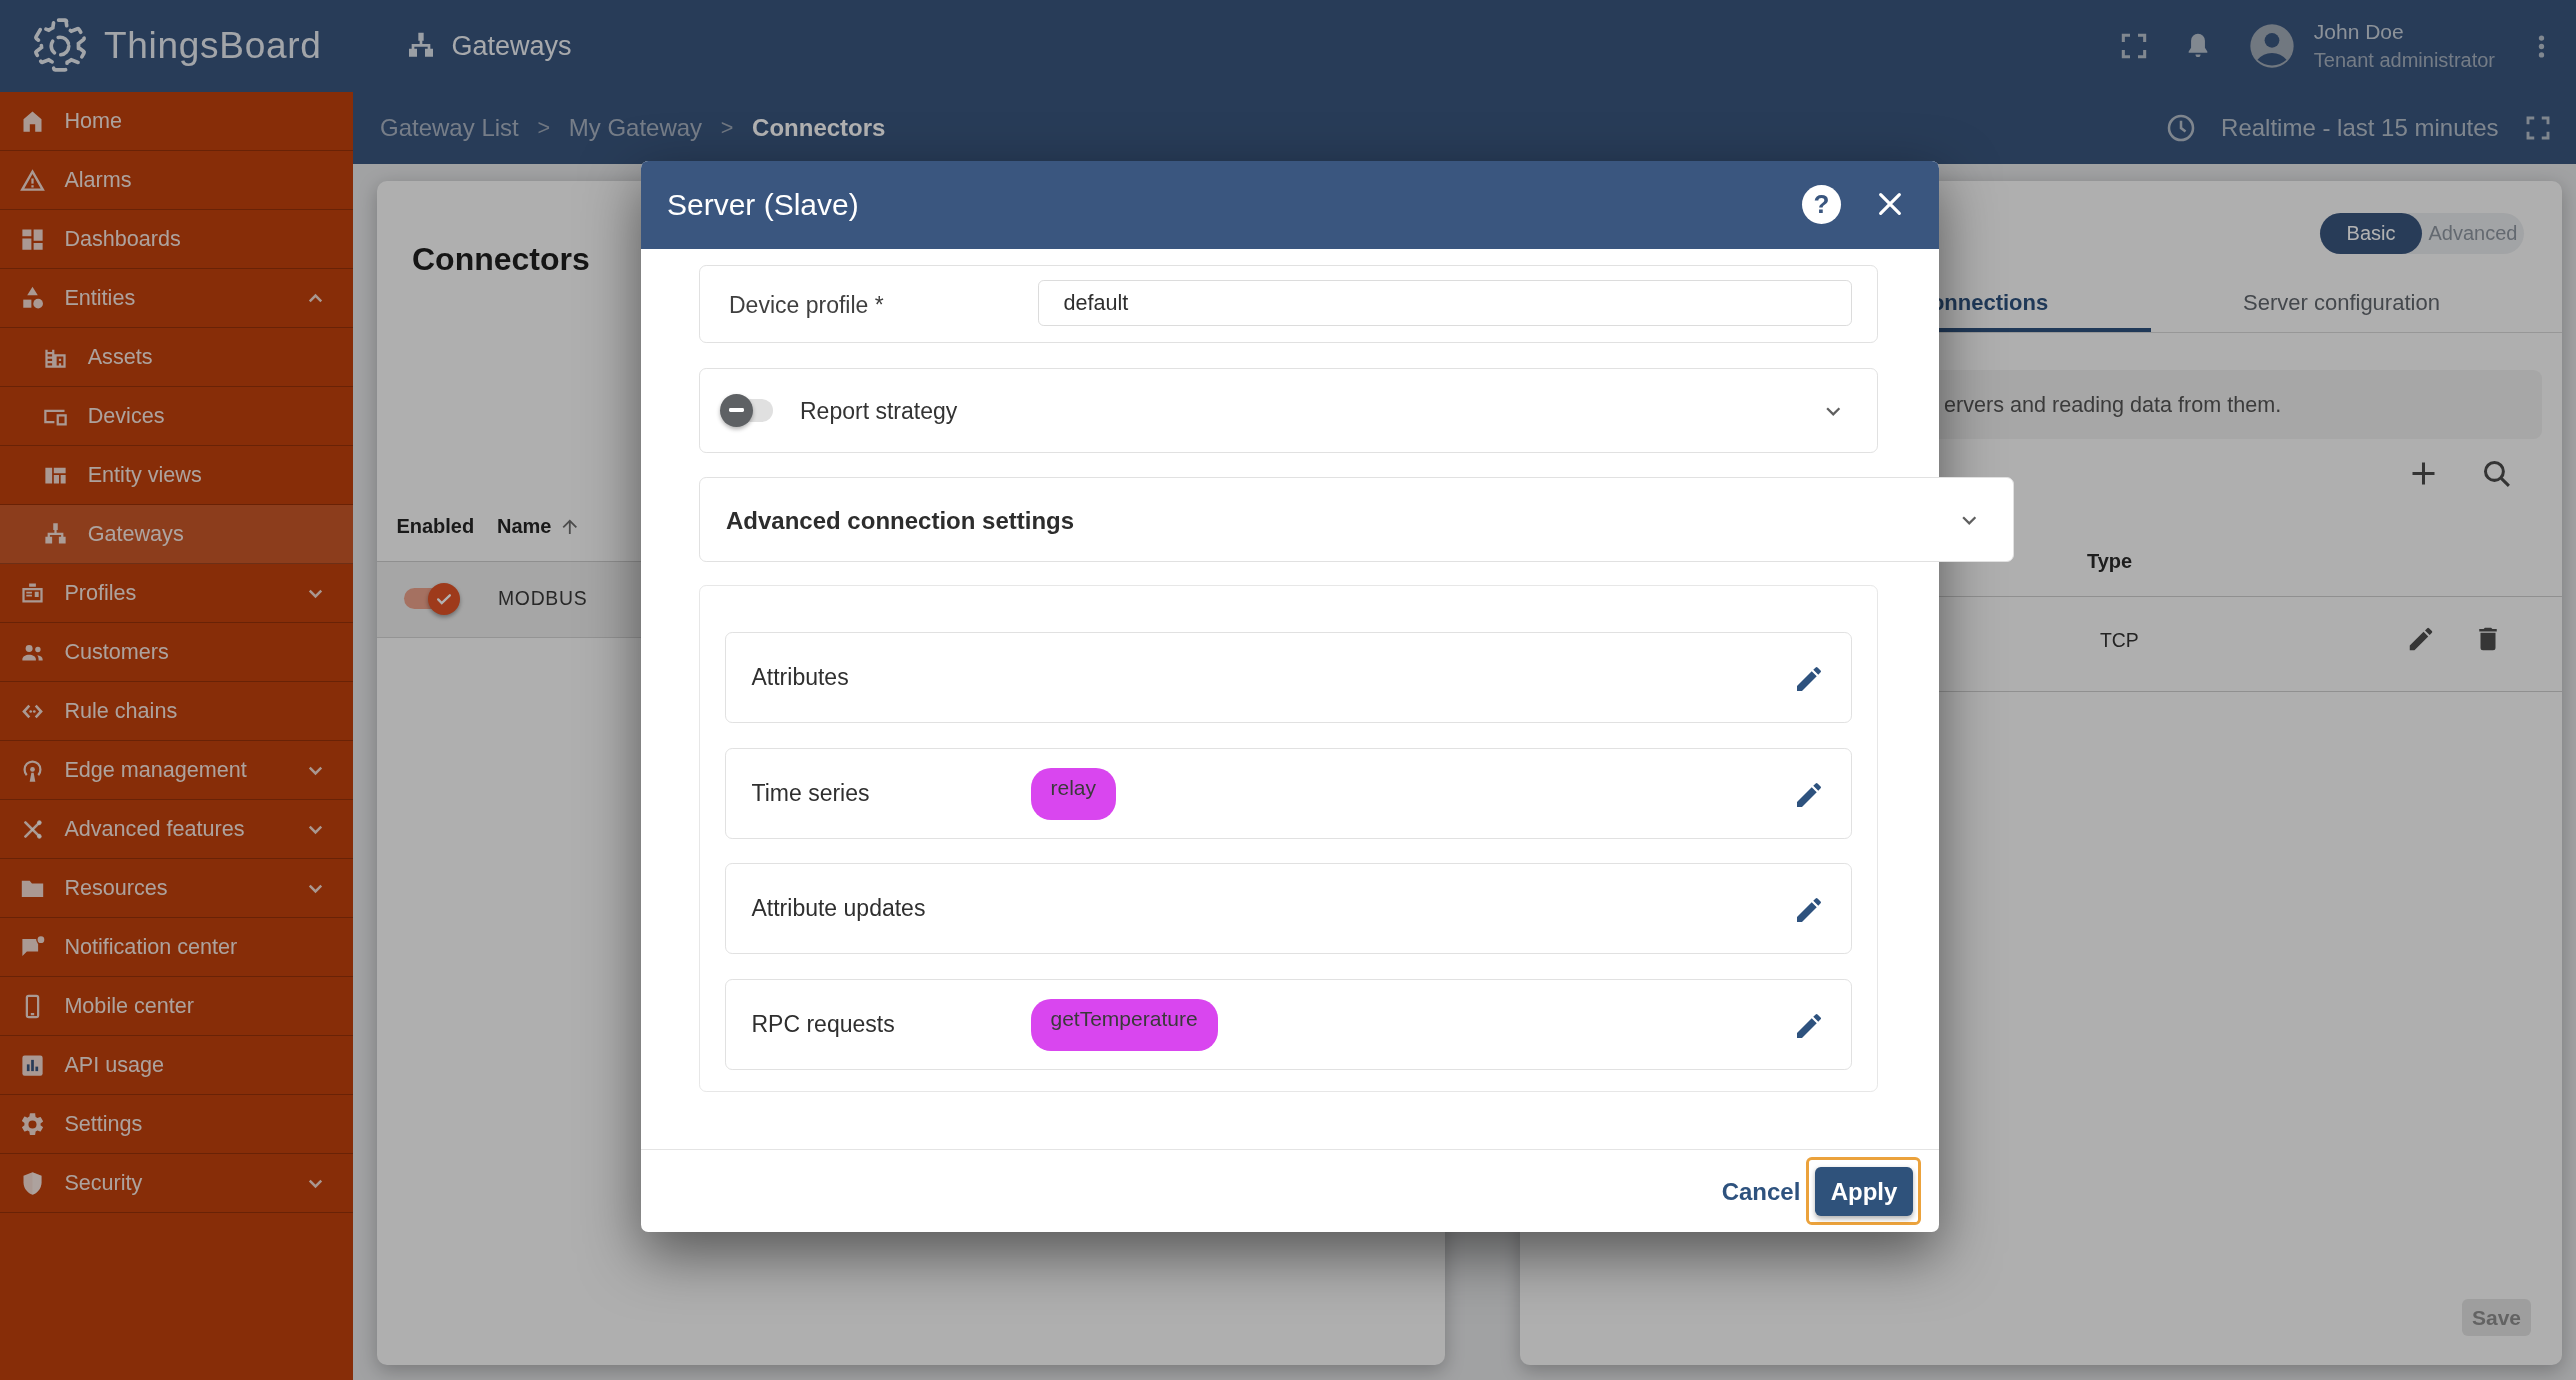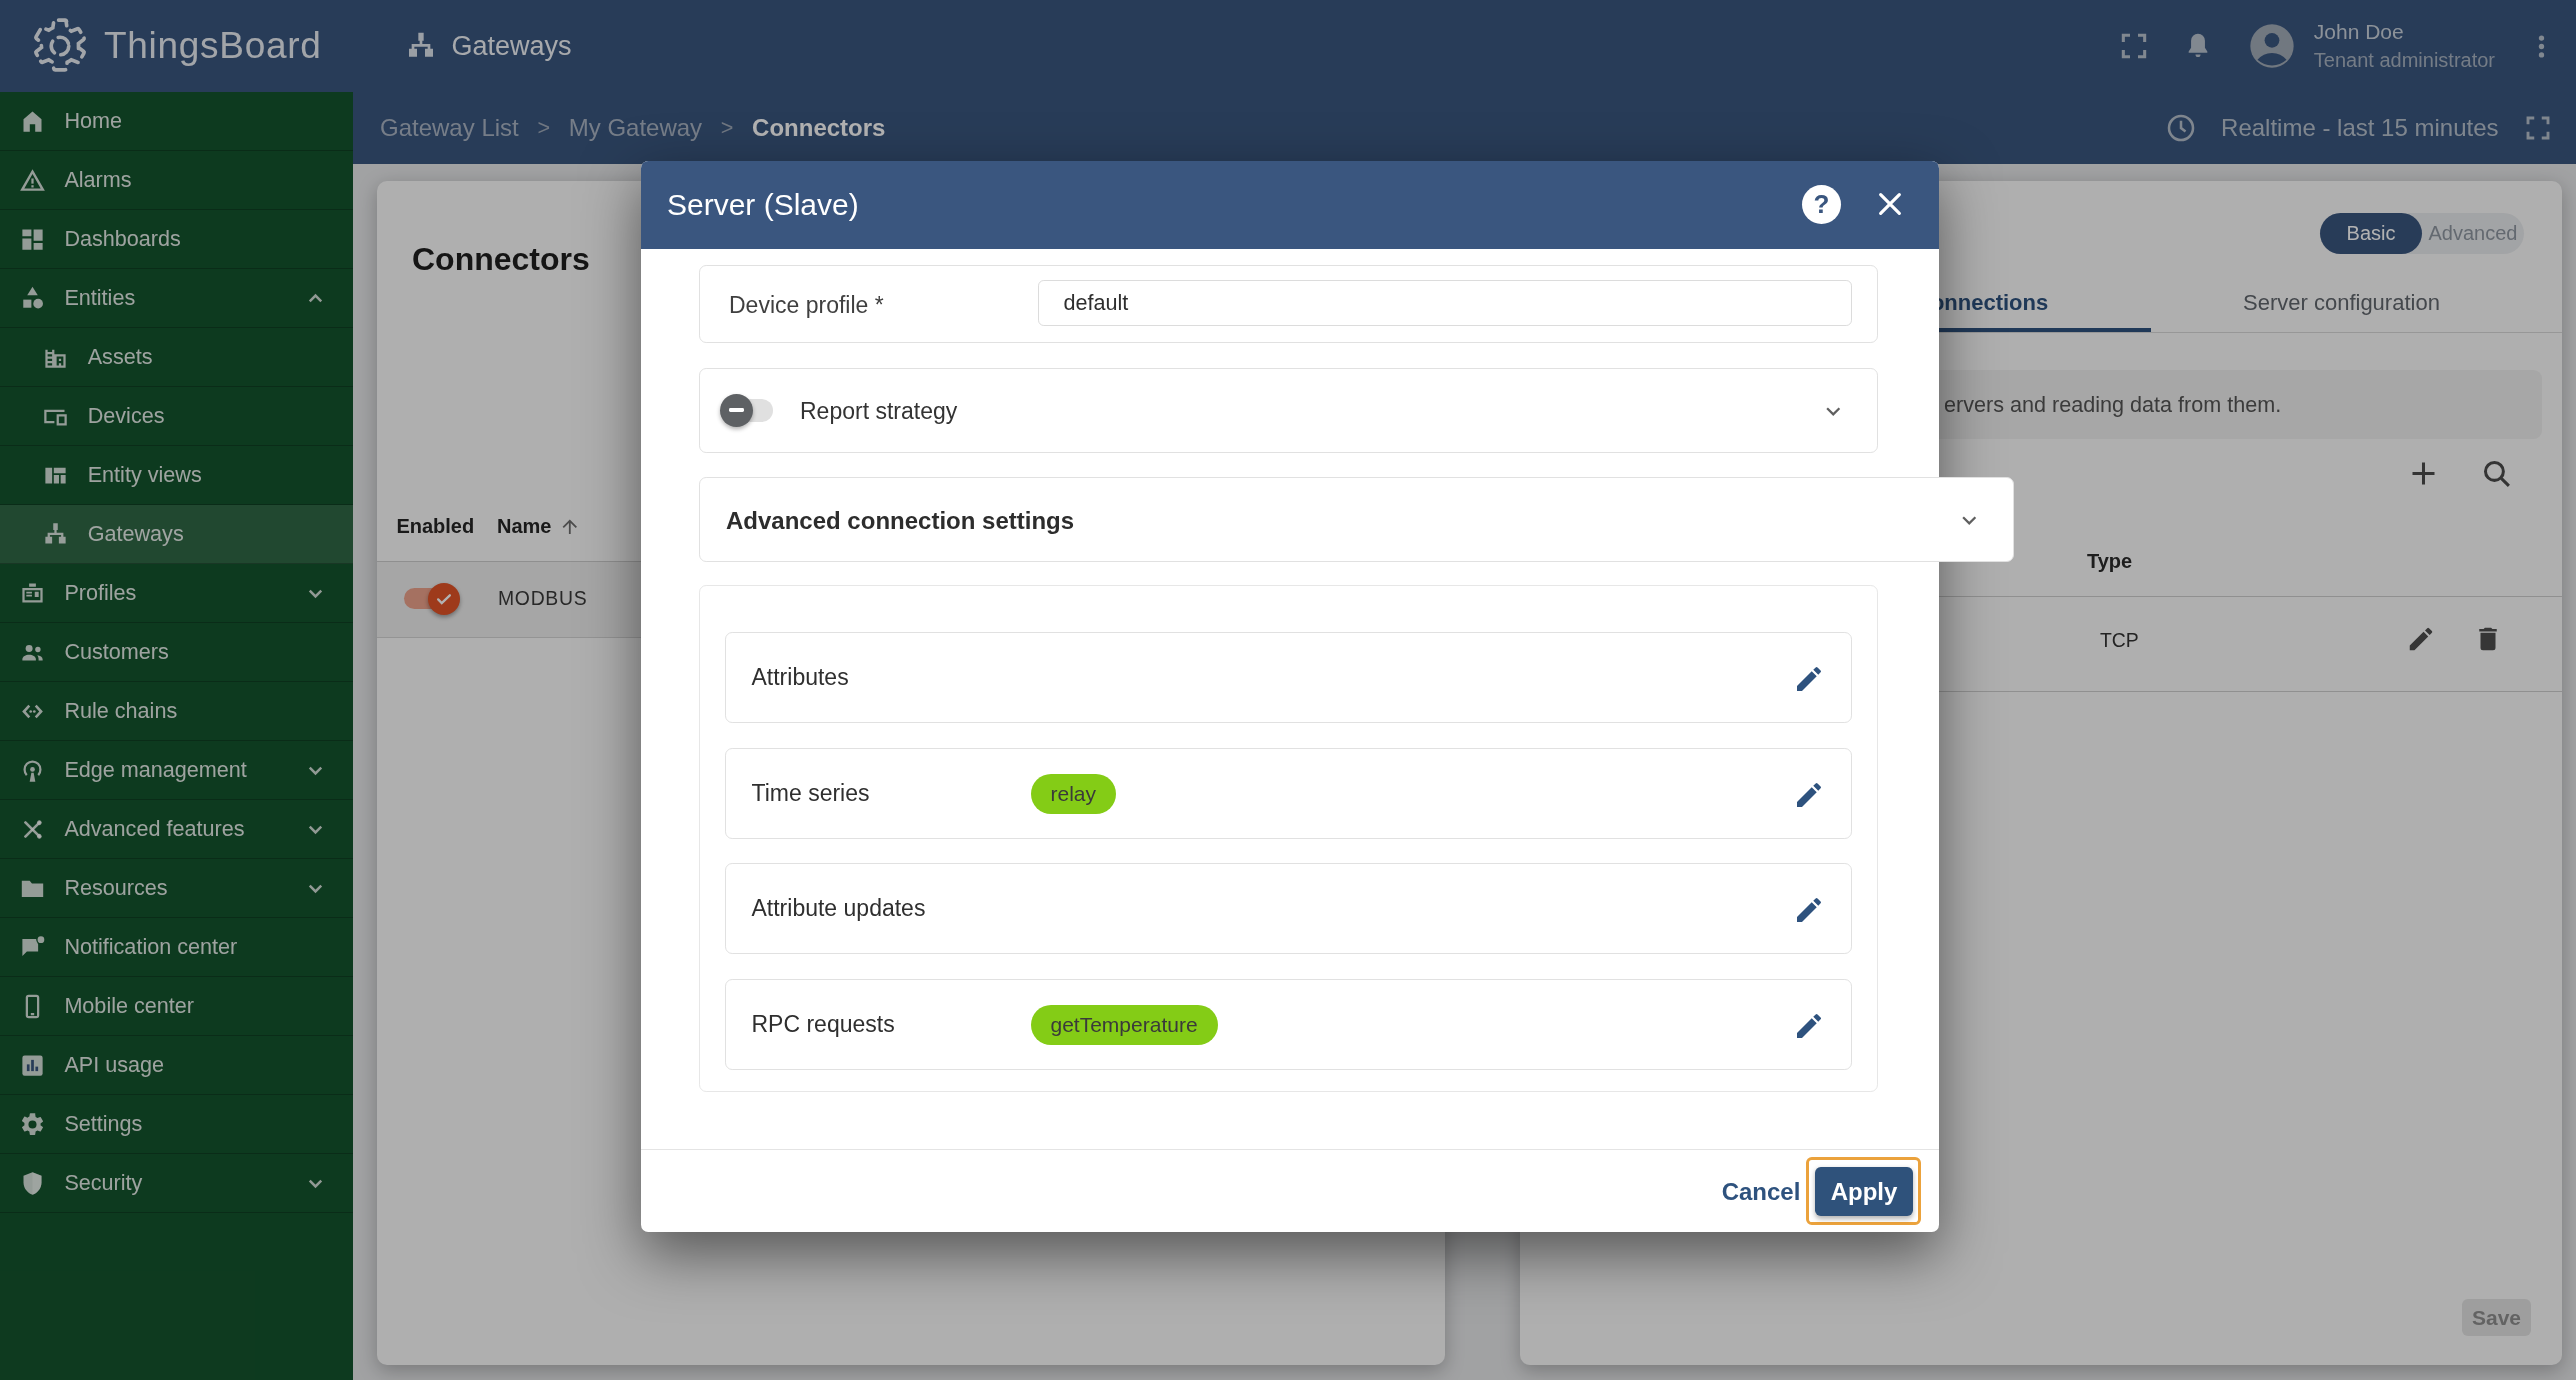--- a/index.html
+++ b/index.html
@@ -24,21 +24,21 @@
   
   .subbar{position:absolute;left:353px;top:92px;width:2223px;height:72px;background:#3A567F;
           display:flex;align-items:center;z-index:9;}
   .breadcrumb{display:flex;align-items:center;gap:18.7px;padding-left:27px;font-size:24px;color:#A9B4C3;}
   .crumb-current{color:#FFFFFF;font-weight:700;}
   .crumb-sep{color:#9FAAB9;font-size:21.6px;}
   .subbar-right{position:absolute;right:23px;display:flex;align-items:center;gap:24.5px;color:#B6C0CC;}
   .tw-label{font-size:24px;color:#B6C0CC;}
 
   
-  .sidebar{position:absolute;left:0;top:92px;width:353px;height:1289px;background:#14532d;z-index:9;}
+  .sidebar{position:absolute;left:0;top:92px;width:353px;height:1289px;background:#c2410c;z-index:9;}
   .nav-item{position:relative;height:58px;display:flex;align-items:center;gap:18.7px;
             border-bottom:0.7px solid rgba(0,0,0,0.22);color:rgba(255,255,255,0.88);cursor:pointer;}
   .nav-item .nav-icon{margin-left:18.7px;width:27px;height:27px;flex:0 0 27px;color:rgba(255,255,255,0.82);}
   .nav-item.lvl2 .nav-icon{margin-left:42px;}
   .nav-label{font-size:21.6px;white-space:nowrap;}
   .nav-item.active{background:rgba(255,255,255,0.12);}
   .nav-chevron{position:absolute;right:26px;width:23px;height:23px;color:rgba(255,255,255,0.8);}
 
   
   .panel{position:absolute;background:#FBFBFB;border-radius:10px;box-shadow:0 5.8px 18.7px rgba(0,0,0,0.25);}
@@ -112,21 +112,21 @@
   .rs-label{position:absolute;left:100px;top:29px;font-size:23px;color:#333333;}
   .card-chevron{position:absolute;right:32px;top:30px;width:24.5px;height:24.5px;color:#5F5F5F;}
 
   .adv-card{left:58px;top:316px;width:1315px;height:85px;cursor:pointer;}
   .adv-label{position:absolute;left:26px;top:29px;font-size:24px;font-weight:700;color:#2D2D2D;}
 
   .group-card{left:58px;top:424px;width:1179px;height:507px;border-color:#E7E7E7;}
   .map-row{position:absolute;left:24.5px;width:1127px;height:91px;border:1.4px solid #E1E1E1;border-radius:7.2px;
            box-sizing:border-box;display:flex;align-items:center;}
   .map-label{font-size:23px;color:#2F2F2F;margin-left:26px;width:279px;flex:0 0 279px;}
-  .chip{height:40px;line-height:40px;border-radius:20px;background:#84cc16;padding:0 20px;
+  .chip{height:52px;line-height:40px;border-radius:20px;background:#d946ef;padding:0 20px;
         font-size:21px;color:#3A3A3A;}
   .row-pencil{position:absolute;right:26px;top:29.5px;width:32px;height:32px;border:none;background:none;
               padding:0;cursor:pointer;color:#2E527E;}
 
   .modal-footer{position:absolute;left:0;top:988px;width:100%;height:83px;border-top:0.7px solid #E4E4E4;}
   .cancel-btn{position:absolute;left:1073px;top:18.7px;width:94px;height:46px;background:none;border:none;
               font-size:24px;font-weight:700;color:#2E527E;cursor:pointer;
               font-family:"Liberation Sans",sans-serif;}
   .apply-ring{position:absolute;left:1165px;top:7.2px;width:115px;height:68px;border:3.6px solid #EBA23C;
               border-radius:5.8px;box-sizing:border-box;}

